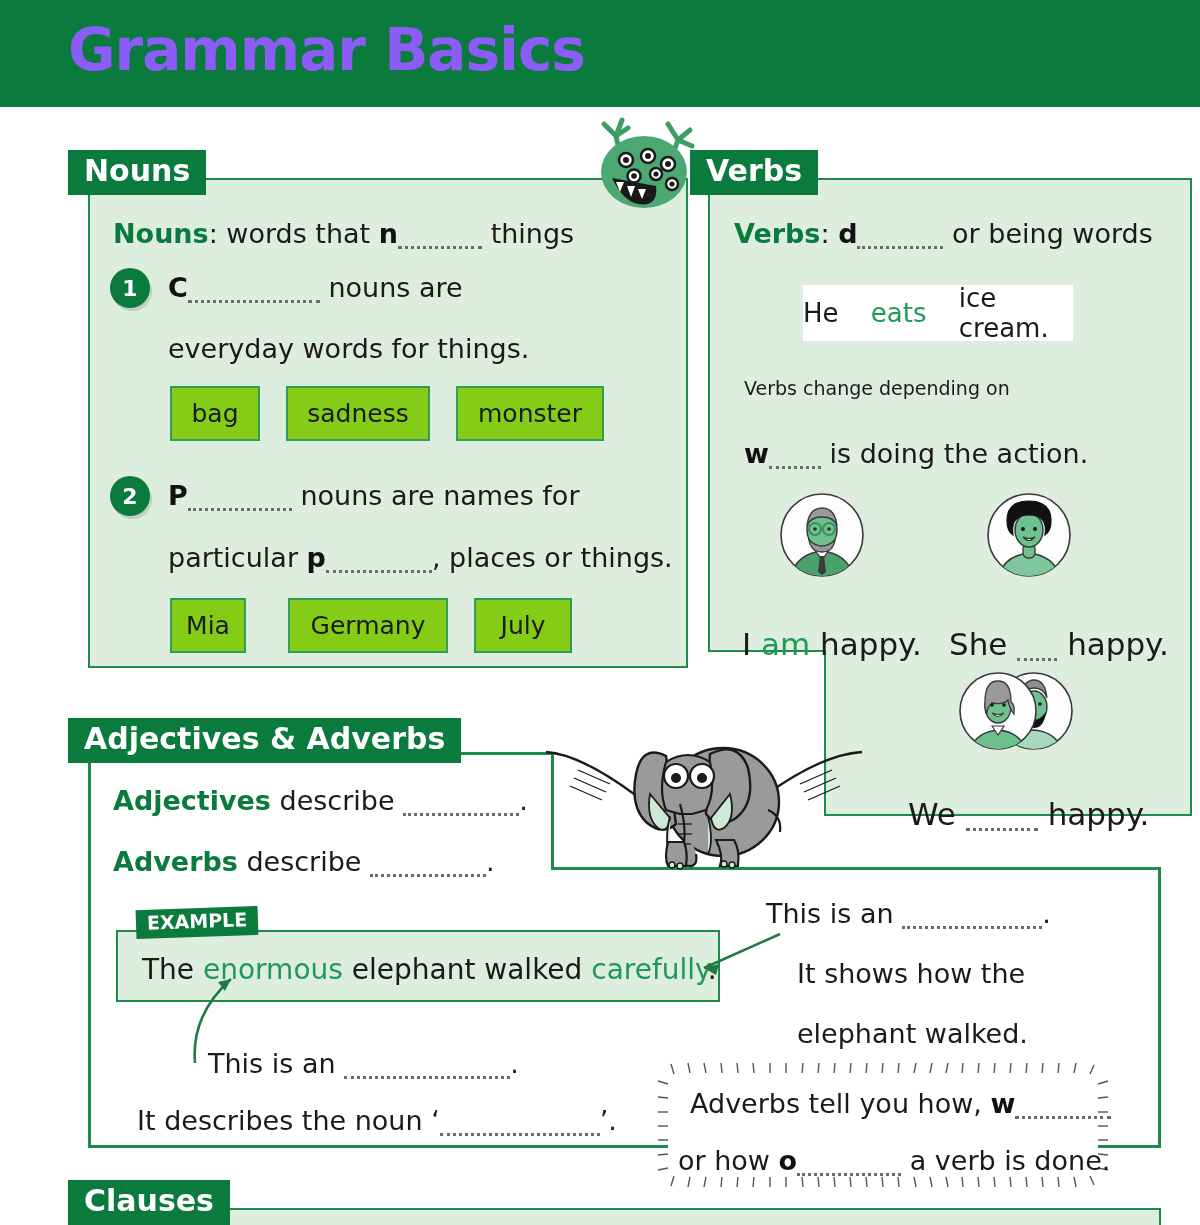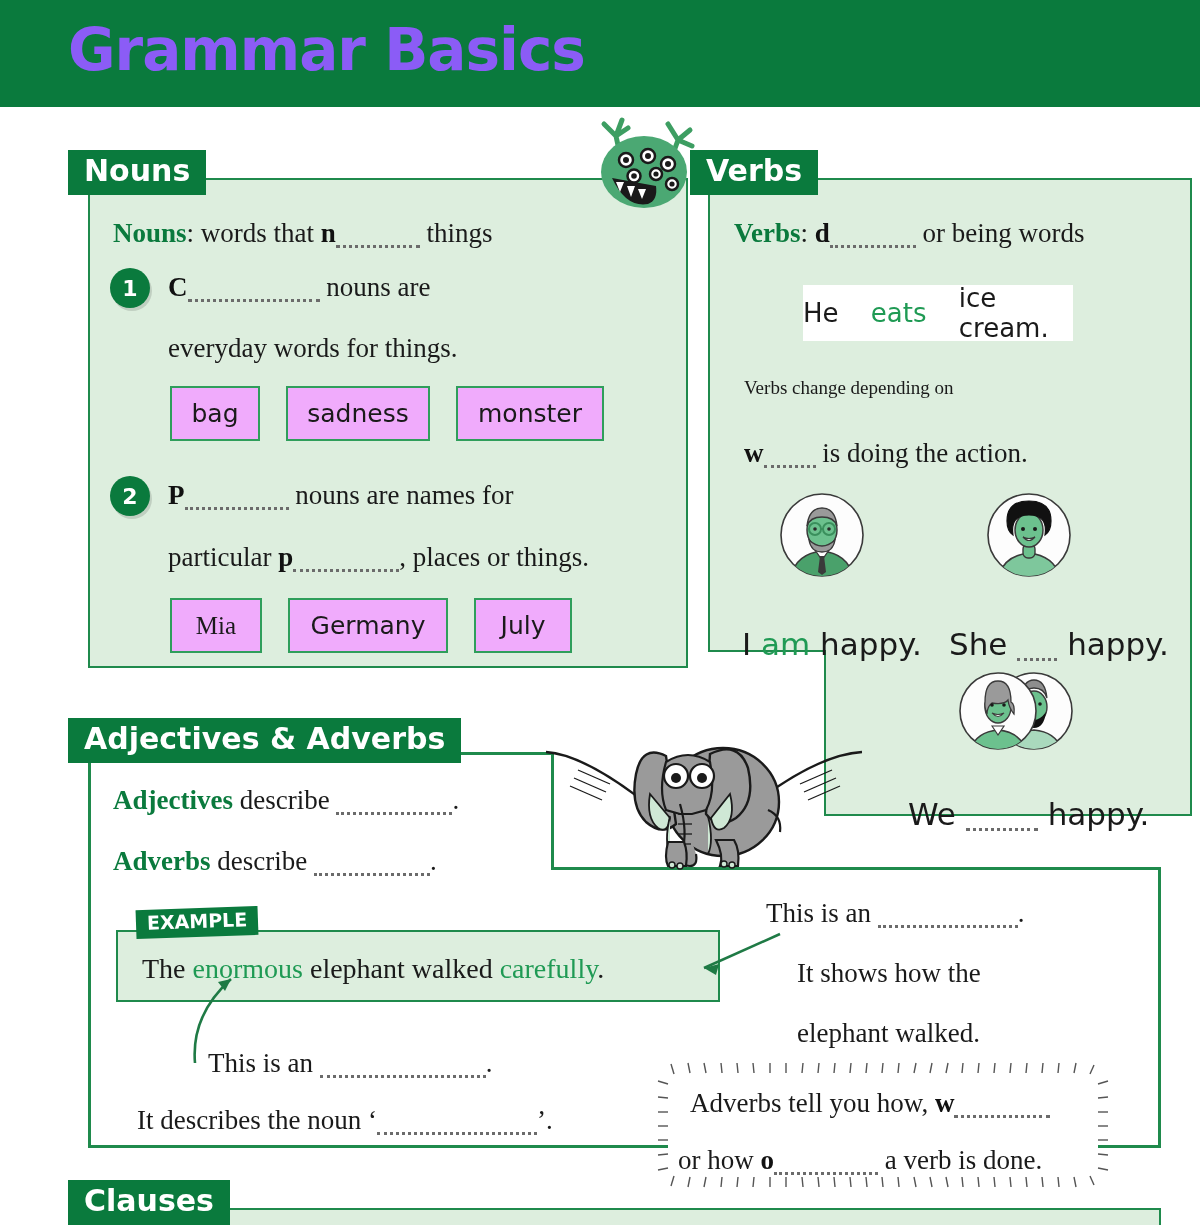--- a/index.html
+++ b/index.html
@@ -24,41 +24,41 @@
     position:absolute;background:#0a7a3d;color:#fff;
     font-size:30px;font-weight:700;
     padding:5px 16px 8px 16px;line-height:1.05;
     white-space:nowrap;z-index:6;
   }
   .tab.small{font-size:19px;padding:4px 11px 5px 11px;}
   
   .panel{position:absolute;box-sizing:border-box;}
   .panel.filled{background:#ddeede;border:2px solid #1f8a4c;}
 
-  .txt{position:absolute;white-space:nowrap;font-family:Liberation Serif, serif;}
+  .txt{position:absolute;white-space:nowrap;}
   .h{font-weight:700;color:#0a7a3d;}
   .gr{color:#1f9a54;}
   .bold{font-weight:700;color:#111;}
 
   
   .blank{
     display:inline-block;vertical-align:-6px;
     border-bottom:3px dotted #6b6b6b;height:16px;
   }
   
   .num{
     position:absolute;width:40px;height:40px;border-radius:50%;
     background:#0a7a3d;color:#fff;font-size:22px;font-weight:700;
     display:flex;align-items:center;justify-content:center;
     box-shadow:2px 3px 0 rgba(0,0,0,.13);
   }
   
   .wbox{
     position:absolute;box-sizing:border-box;
-    background:#f0abfc;border:2px solid #2f9e5b;
+    background:#84cc16;border:2px solid #2f9e5b;
     display:flex;align-items:center;justify-content:center;
     font-size:25px;color:#1a1a1a;
   }
   
   .wstrip{
     position:absolute;background:#fff;
     display:flex;align-items:center;justify-content:center;
     font-size:26px;
     gap:12px;
   }
@@ -110,21 +110,21 @@
 </div>
 <div class="txt" style="left:168px;top:480px;font-size:27px;">
   <span class="bold">P</span><span class="blank" style="width:104px;"></span>
   <span>nouns are names for</span>
 </div>
 <div class="txt" style="left:168px;top:542px;font-size:27px;">
   <span>particular</span>
   <span class="bold">p</span><span class="blank" style="width:106px;"></span><span>, places or things.</span>
 </div>
 
-<div class="wbox" style="left:170px;top:598px;width:92px;height:55px;font-family:Liberation Serif, serif;">
+<div class="wbox" style="left:170px;top:598px;width:76px;height:55px;">
   <span>Mia</span>
 </div>
 <div class="wbox" style="left:288px;top:598px;width:160px;height:55px;">
   <span>Germany</span>
 </div>
 <div class="wbox" style="left:474px;top:598px;width:98px;height:55px;">
   <span>July</span>
 </div>
 
 <div style="position:absolute;left:582px;top:112px;width:126px;height:96px;z-index:8;">

